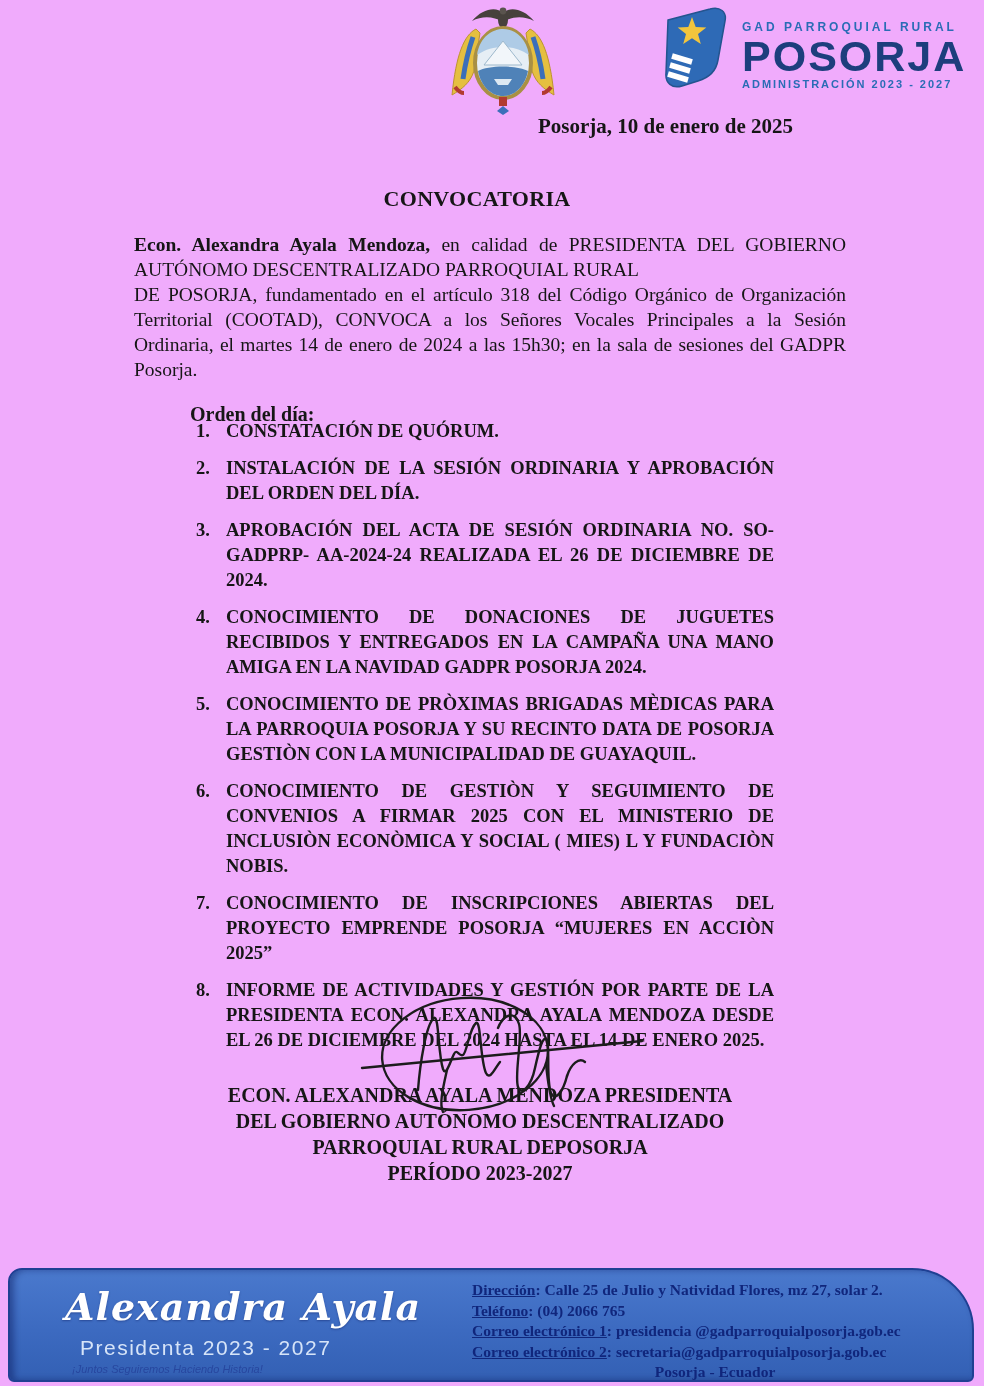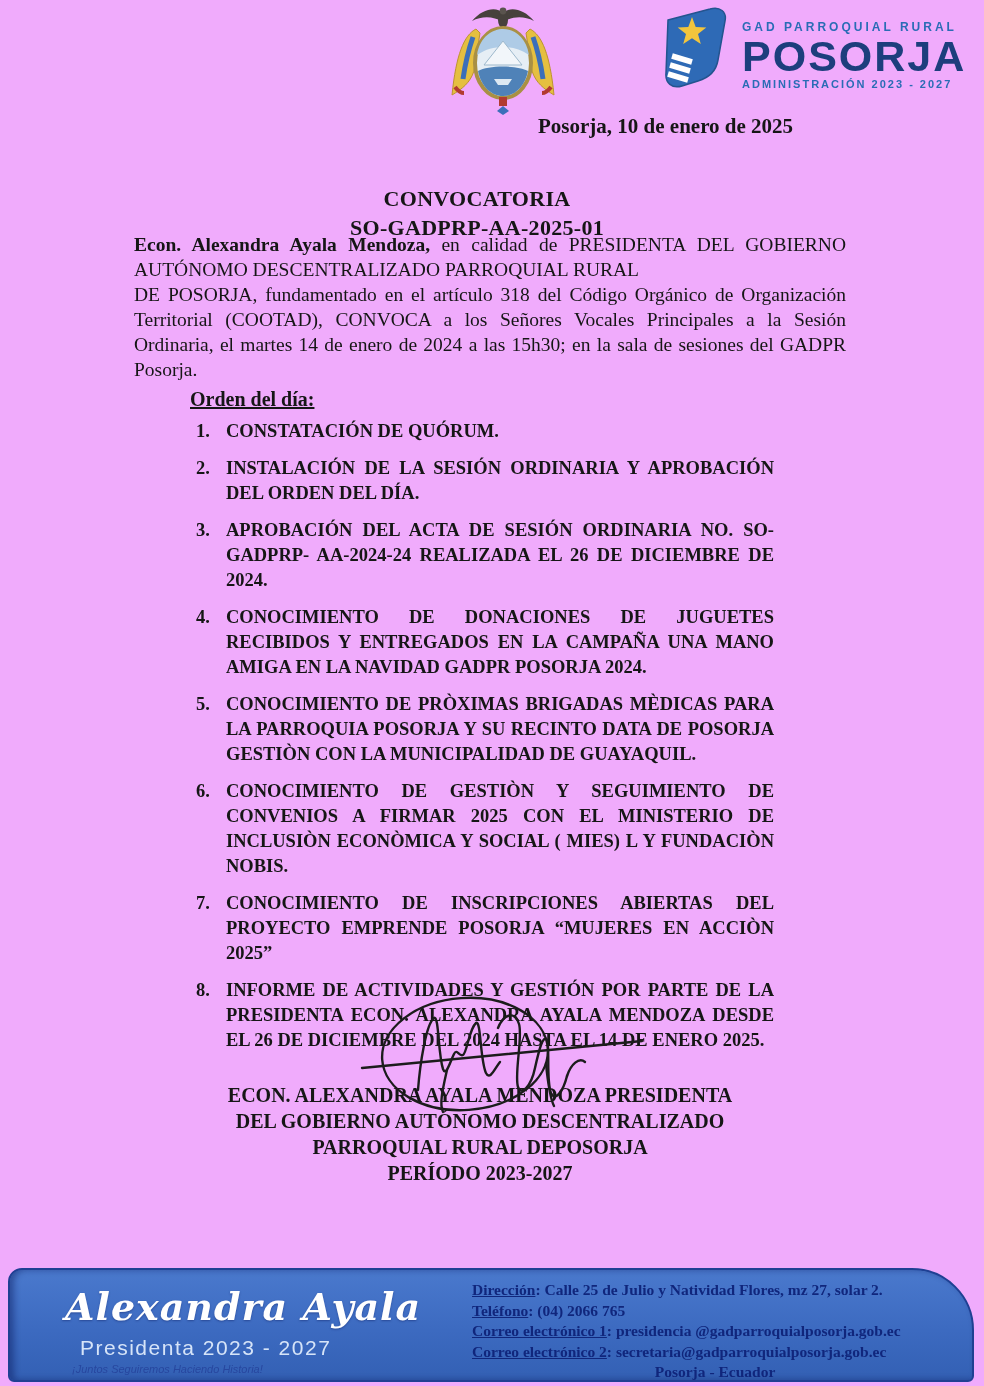--- a/index.html
+++ b/index.html
@@ -17,21 +17,21 @@
   .logo-org-name{font-size:43px; font-weight:bold; letter-spacing:2px; color:#1d3e7d; line-height:44px;}
   .logo-admin{font-size:11px; font-weight:bold; letter-spacing:2px; color:#2a6cb5; white-space:nowrap;}
   
   .date-line{position:absolute; left:538px; top:114px; font-size:21px; font-weight:bold;}
   .title-block{position:absolute; left:0; top:164px; width:954px; text-align:center;
                font-size:22px; font-weight:bold; line-height:29px; letter-spacing:0.3px;margin-top:20px;}
   
   .body-text{position:absolute; left:134px; top:232px; width:712px;
              font-size:19.5px; line-height:25px; text-align:justify;}
   .body-text .sender{font-weight:bold;}
-  .agenda-label{margin-top:5px; margin-left:56px; font-weight:bold; font-size:20px;text-decoration:underline;}
+  .agenda-label{margin-top:20px; margin-left:56px; font-weight:bold; font-size:20px;}
   
   .agenda{position:absolute; left:196px; top:419px; width:578px;}
   .agenda-item{display:flex; margin-bottom:12px; font-weight:bold; font-size:18.5px; line-height:25px;}
   .agenda-item .num{flex:0 0 30px;}
   .agenda-item .txt{flex:1; text-align:justify;}
   .agenda-item.last{margin-top:9px;}
   
   .sig-svg{position:absolute; left:350px; top:994px; width:305px; height:124px; z-index:3;}
   .sig-block{position:absolute; left:200px; top:1082px; width:560px; text-align:center;
              font-size:20px; font-weight:bold; line-height:26px; z-index:2;}
@@ -93,21 +93,20 @@
       <div class="logo-org-type">GAD PARROQUIAL RURAL</div>
       <div class="logo-org-name">POSORJA</div>
       <div class="logo-admin">ADMINISTRACIÓN 2023 - 2027</div>
     </div>
   </div>
 
   <div class="date-line">Posorja, 10 de enero de 2025</div>
 
   <div class="title-block">
     <div>CONVOCATORIA</div>
-    <div>SO-GADPRP-AA-2025-01</div>
   </div>
 
   <div class="body-text">
     <div>
       <span class="sender">Econ. Alexandra Ayala Mendoza,</span><span> en calidad de PRESIDENTA DEL GOBIERNO AUTÓNOMO DESCENTRALIZADO PARROQUIAL RURAL</span>
     </div>
     <div>DE POSORJA, fundamentado en el artículo 318 del Código Orgánico de Organización Territorial (COOTAD), CONVOCA a los Señores Vocales Principales a la Sesión Ordinaria, el martes 14 de enero de 2024 a las 15h30; en la sala de sesiones del GADPR Posorja.</div>
     <div class="agenda-label">Orden del día:</div>
   </div>
 

